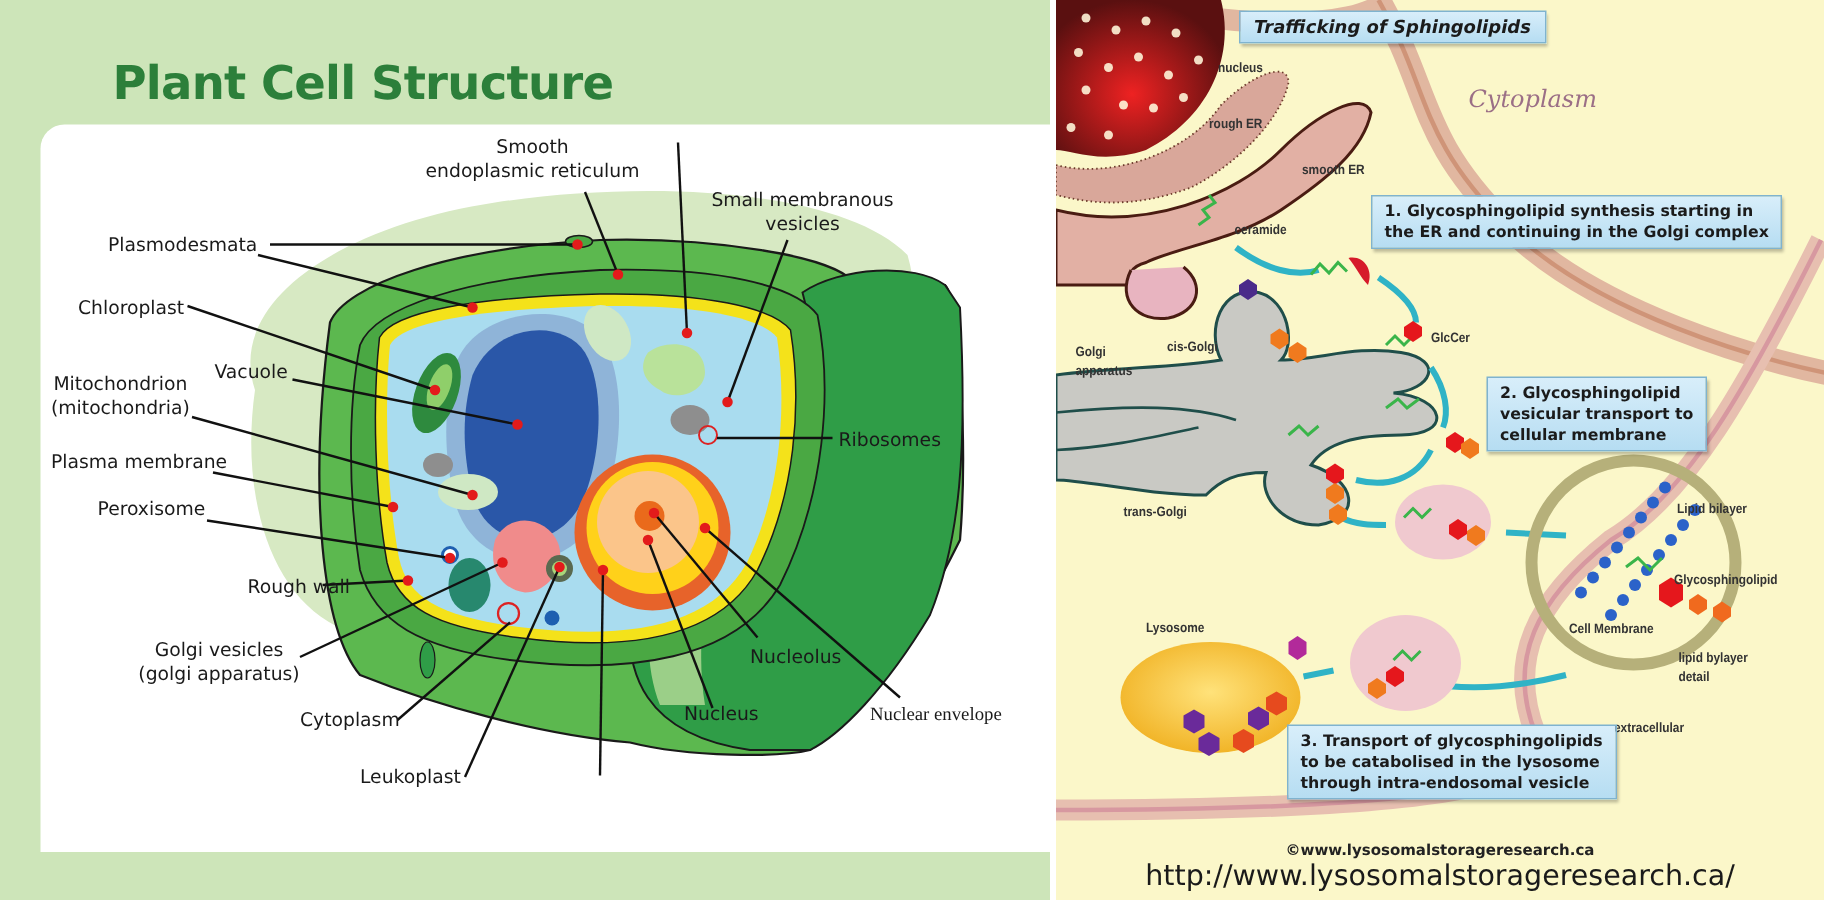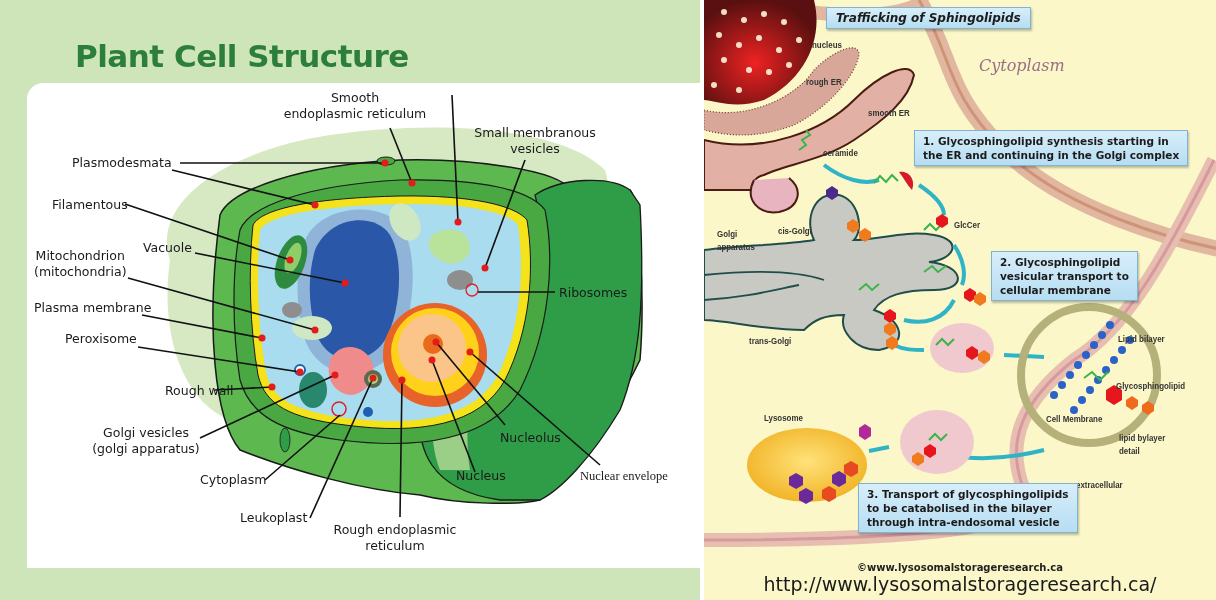--- a/index.html
+++ b/index.html
@@ -118,39 +118,35 @@
 
   <div class="lbl" style="left:270px;top:90px;width:170px;">
     <div>Smooth</div>
     <div>endoplasmic reticulum</div>
   </div>
   <div class="lbl" style="left:470px;top:125px;width:130px;">
     <div>Small membranous</div>
     <div>vesicles</div>
   </div>
   <div class="lbl" style="left:72px;top:155px;">Plasmodesmata</div>
-  <div class="lbl" style="left:52px;top:197px;">Filamentous</div>
+  <div class="lbl" style="left:52px;top:197px;">Chloroplast</div>
   <div class="lbl" style="left:143px;top:240px;">Vacuole</div>
   <div class="lbl" style="left:34px;top:248px;text-align:center;">
     <div>Mitochondrion</div>
     <div>(mitochondria)</div>
   </div>
   <div class="lbl" style="left:34px;top:300px;">Plasma membrane</div>
   <div class="lbl" style="left:65px;top:331px;">Peroxisome</div>
   <div class="lbl" style="left:165px;top:383px;">Rough wall</div>
   <div class="lbl" style="left:92px;top:425px;width:108px;text-align:center;">
     <div>Golgi vesicles</div>
     <div>(golgi apparatus)</div>
   </div>
   <div class="lbl" style="left:200px;top:472px;">Cytoplasm</div>
   <div class="lbl" style="left:240px;top:510px;">Leukoplast</div>
-  <div class="lbl" style="left:330px;top:522px;width:130px;">
-    <div>Rough endoplasmic</div>
-    <div>reticulum</div>
-  </div>
   <div class="lbl" style="left:456px;top:468px;">Nucleus</div>
   <div class="lbl" style="left:500px;top:430px;">Nucleolus</div>
   <div class="lbl" style="left:580px;top:468px;font-family:Liberation Serif, serif;">Nuclear envelope</div>
   <div class="lbl" style="left:559px;top:285px;">Ribosomes</div>
 </div>
 
 <div id="right">
   <svg width="512" height="600">
     <defs>
       <radialGradient id="nucg" cx="45%" cy="60%" r="60%">
@@ -306,19 +302,19 @@
     <div>1.    Glycosphingolipid synthesis starting in</div>
     <div>the ER and continuing  in the Golgi complex</div>
   </div>
   <div class="box" style="left:287px;top:251px;">
     <div>2. Glycosphingolipid</div>
     <div>vesicular transport to</div>
     <div>cellular membrane</div>
   </div>
   <div class="box" style="left:154px;top:483px;">
     <div>3. Transport of glycosphingolipids</div>
-    <div>to be catabolised in the bilayer</div>
+    <div>to be catabolised in the lysosome</div>
     <div>through intra-endosomal vesicle</div>
   </div>
 
   <div id="r-copy">©www.lysosomalstorageresearch.ca</div>
   <div id="r-url">http://www.lysosomalstorageresearch.ca/</div>
 </div>
 
 </body></html>

